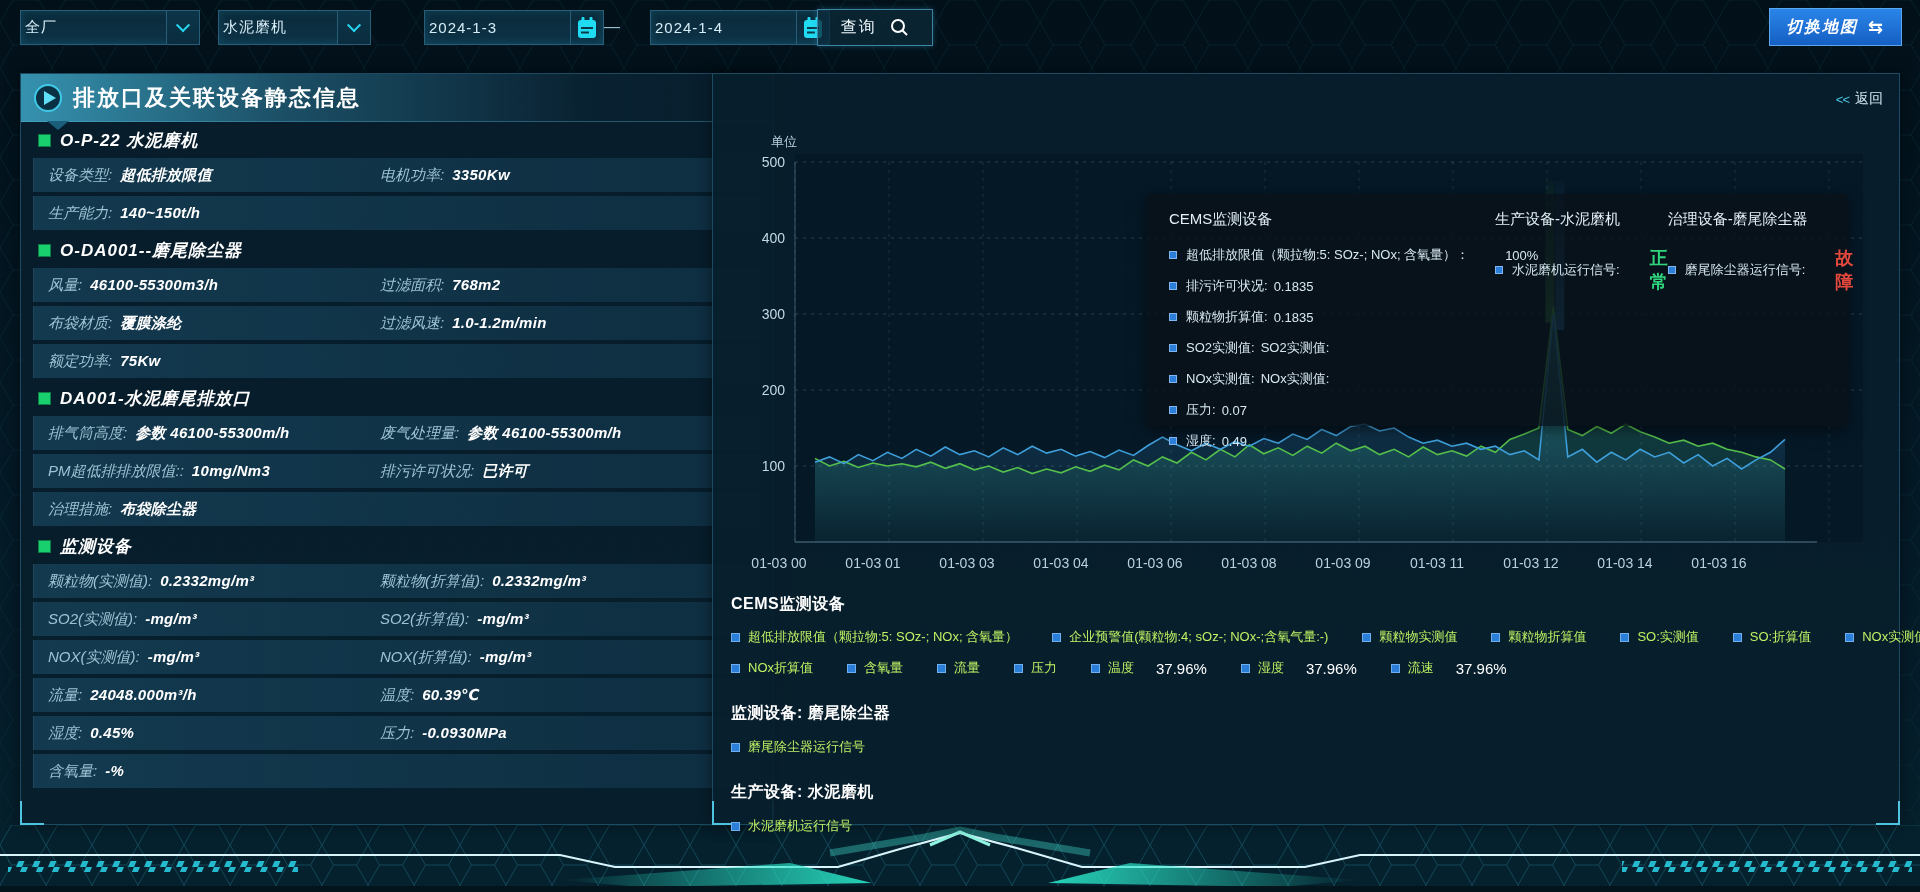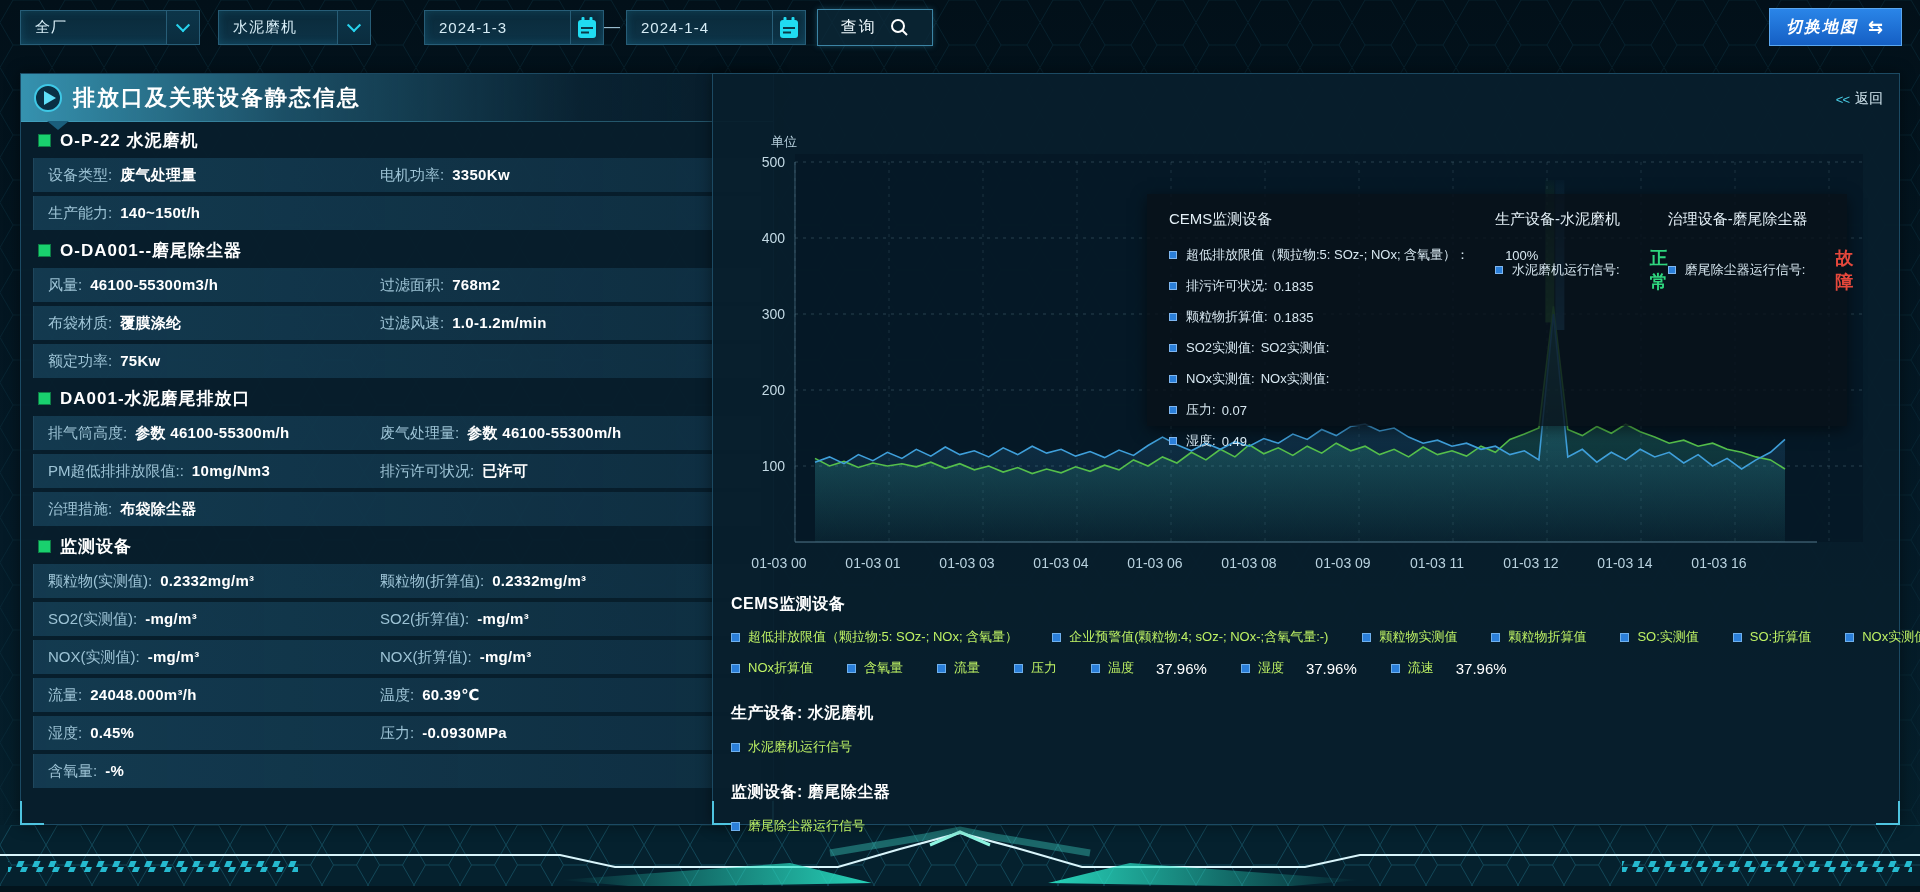--- a/index.html
+++ b/index.html
@@ -6,29 +6,29 @@
   html,body { width:1920px; height:892px; overflow:hidden; background:#02131e;
     font-family:"Liberation Sans","DejaVu Sans",sans-serif; color:#e8f4fa; }
   #stage { position:relative; width:1920px; height:892px; background:linear-gradient(180deg,#021019 0%,#041a27 60%,#05202c 100%); }
   #hexbg { position:absolute; inset:0; z-index:0; opacity:.5; }
 
   
   .topbar { position:absolute; left:0; top:0; width:1920px; height:56px; z-index:5; }
   .ctrl { position:absolute; top:10px; height:35px; display:flex; align-items:center;
     background:linear-gradient(180deg,#0a2a3a,#0d3347); border:1px solid #275d77;
     box-shadow:inset 0 0 8px rgba(36,150,190,.25); }
-  .ctrl .txt { flex:1; padding-left:14px; font-size:15px; color:#d6ecf5; letter-spacing:1px; }
+  .ctrl .txt { flex:1; padding-left:4px; font-size:15px; color:#d6ecf5; letter-spacing:1px; }
   .chev-box { width:33px; height:33px; border-left:1px solid #275d77; display:flex; align-items:center; justify-content:center;
     background:linear-gradient(180deg,#0c3549,#0a2c3e); }
   .chev { width:10px; height:10px; border-right:2px solid #27d3ee; border-bottom:2px solid #27d3ee;
     transform:rotate(45deg) translate(-2px,-2px); }
   #sel-plant { left:20px; width:180px; }
   #sel-device { left:218px; width:153px; }
   #date-from { left:424px; width:180px; }
-  #date-to { left:626px; width:180px;gap:36px; }
+  #date-to { left:650px; width:180px;gap:36px; }
   .dash { position:absolute; left:601px; top:18px; width:22px; color:#9cc2d4; font-size:16px; text-align:center; }
   .cal-box { width:33px; height:33px; border-left:1px solid #275d77; display:flex; align-items:center; justify-content:center; }
   #btn-query { position:absolute; left:817px; top:9px; width:116px; height:37px; display:flex; align-items:center;
     justify-content:space-around; padding:0 16px; background:rgba(12,42,58,.75); border:1px solid #3c84a4;
     box-shadow:0 0 6px rgba(60,170,210,.35); cursor:pointer; }
   #btn-query .txt { font-size:16px; color:#eef8fc; letter-spacing:2px; }
   #btn-switch { position:absolute; right:18px; top:8px; height:38px; padding:0 16px; display:flex; align-items:center; gap:10px;
     background:linear-gradient(180deg,#2a85e8,#155fc4); border:1px solid #5aa7f0; color:#fff; font-size:16px;
     font-weight:bold; letter-spacing:2px; cursor:pointer;font-style:italic; }
   #btn-switch .arr { font-size:18px; font-weight:bold; }
@@ -46,21 +46,21 @@
     background:linear-gradient(90deg,rgba(56,152,182,.95) 0%,rgba(44,120,150,.55) 35%,rgba(20,60,84,.15) 75%,rgba(0,0,0,0) 100%);
     border-bottom:1px solid rgba(90,190,220,.35); }
   .phead .ptitle { font-size:22px; font-weight:bold; color:#fff; letter-spacing:2px; margin-left:10px; }
   .phead .deco { position:absolute; left:26px; bottom:-9px; width:0; height:0;
     border-left:11px solid transparent; border-right:11px solid transparent; border-top:9px solid #1a5e7c; }
   .back-link { position:absolute; right:16px; top:16px; display:flex; gap:6px; align-items:center; cursor:pointer; }
   .back-link .lt { color:#49cbe4; font-size:13px; letter-spacing:-1px; }
   .back-link .bt { color:#d5e9f2; font-size:14px; }
 
   
-  #left-rows { padding:0 12px 0 12px; }
+  #left-rows { padding:0 12px 0 12px;font-style:italic; }
   .lsec { display:flex; align-items:center; height:32px; margin:2px 0; }
   .lsec .bullet { width:11px; height:11px; background:#19d06e; outline:1px solid #0d7c46; margin:0 10px 0 6px; }
   .lsec .stext { font-size:17px; font-weight:bold; color:#fff; letter-spacing:1px; }
   .lrow { display:flex; align-items:center; height:34px; margin-bottom:4px; padding:0 14px;
     background:linear-gradient(90deg,rgba(36,96,128,.42),rgba(30,84,114,.30)); border-left:1px solid rgba(110,190,220,.18); }
   .lcell { display:flex; align-items:baseline; }
   .lcell.c0 { width:47.5%; }
   .lcell .lab { font-size:15px; color:#9dc3d5; }
   .lcell .val { font-size:15px; font-weight:bold; color:#fff; margin-left:8px; letter-spacing:.3px; }
 
@@ -171,21 +171,21 @@
       <span class="deco"></span>
     </div>
     <div id="left-rows">
         <div class="lsec">
           <span class="bullet"></span>
           <span class="stext">O-P-22 水泥磨机</span>
         </div>
         <div class="lrow">
           <div class="lcell c0">
             <span class="lab">设备类型:</span>
-            <span class="val">废气处理量</span>
+            <span class="val">超低排放限值</span>
           </div>
           <div class="lcell c1">
             <span class="lab">电机功率:</span>
             <span class="val">3350Kw</span>
           </div>
         </div>
         <div class="lrow">
           <div class="lcell c0">
             <span class="lab">生产能力:</span>
             <span class="val">140~150t/h</span>
@@ -500,34 +500,34 @@
             <span class="ll">湿度</span>
             <span class="lv">37.96%</span>
           </div>
           <div class="lg-item">
             <span class="mk"></span>
             <span class="ll">流速</span>
             <span class="lv">37.96%</span>
           </div>
         </div>
       <div class="lg-sub">
+        <div class="lg-title">监测设备: 磨尾除尘器</div>
+        <div class="lg-row" id="lg-mon">
+            <div class="lg-item">
+              <span class="mk"></span>
+              <span class="ll">磨尾除尘器运行信号</span>
+            </div>
+          </div>
+      </div>
+      <div class="lg-sub">
         <div class="lg-title">生产设备: 水泥磨机</div>
         <div class="lg-row" id="lg-prod">
             <div class="lg-item">
               <span class="mk"></span>
               <span class="ll">水泥磨机运行信号</span>
-            </div>
-          </div>
-      </div>
-      <div class="lg-sub">
-        <div class="lg-title">监测设备: 磨尾除尘器</div>
-        <div class="lg-row" id="lg-mon">
-            <div class="lg-item">
-              <span class="mk"></span>
-              <span class="ll">磨尾除尘器运行信号</span>
             </div>
           </div>
       </div>
     </div>
   </div>
 
   <svg id="footer" width="1920" height="67" viewBox="0 0 1920 67">
     <defs>
       <pattern id="hexf" width="46" height="40" patternUnits="userSpaceOnUse">
         <path d="M11.5 0 L34.5 0 L46 20 L34.5 40 L11.5 40 L0 20 Z" fill="none" stroke="#155061" stroke-width="1"></path>

